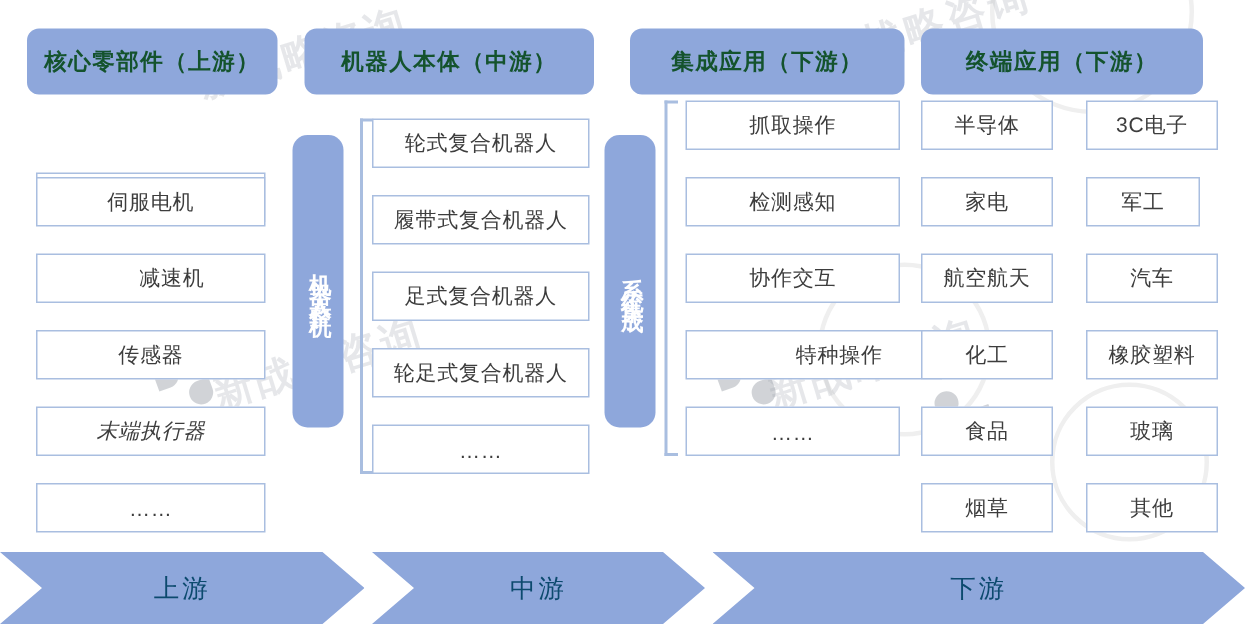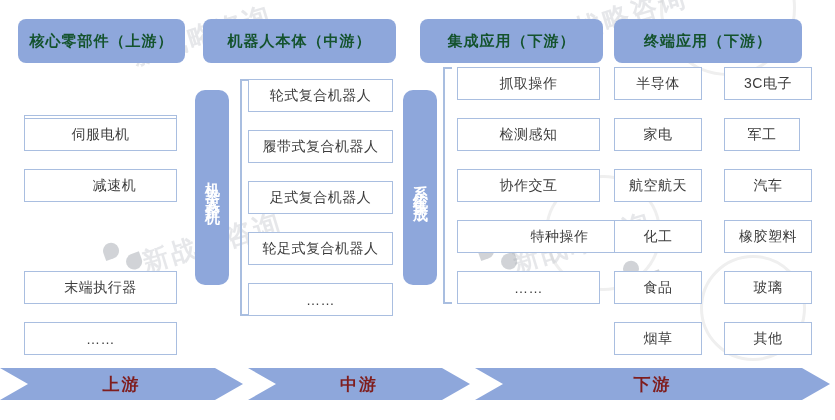--- a/index.html
+++ b/index.html
@@ -72,25 +72,25 @@
     border-top: 2px solid #a9bee0;
     border-bottom: 2px solid #a9bee0;
     box-sizing: border-box;
     z-index: 2;
   }
 
   
   .chev {
     position: absolute;
     top: 368px;
-    height: 32px;
+    height: 48px;
     background: #8ea7db;
-    color: #7f1d1d;
+    color: #0c4a6e;
     font-size: 17px;
-    font-weight: bold;
+    font-weight: normal;
     letter-spacing: 2px;
     display: flex;
     align-items: center;
     justify-content: center;
     clip-path: polygon(0 0, calc(100% - 28px) 0, 100% 50%, calc(100% - 28px) 100%, 0 100%, 28px 50%);
     z-index: 3;
   }
 
   
   .wm-text {
@@ -147,21 +147,22 @@
   <div class="wm-swoosh" style="left:625px; top:258px;"></div>
 
   <div class="header-pill" style="left:18px; top:19px; width:167px;">核心零部件（上游）</div>
   <div class="header-pill" style="left:203px; top:19px; width:193px;">机器人本体（中游）</div>
   <div class="header-pill" style="left:614px; top:19px; width:188px;">终端应用（下游）</div>
   <div class="header-pill" style="left:420px; top:19px; width:183px;">集成应用（下游）</div>
 
   <div class="wbox" style="left:24px; top:67px;  width:153px;margin-top:48px;">控制器</div>
   <div class="wbox" style="left:24px; top:118px; width:153px;">伺服电机</div>
   <div class="wbox" style="left:24px; top:169px; width:153px;padding-left:28px;">减速机</div>
-  <div class="wbox" style="left:24px; top:271px; width:153px;">末端执行器</div>
+  <div class="wbox" style="left:24px; top:220px; width:153px;">传感器</div>
+  <div class="wbox" style="left:24px; top:271px; width:153px;font-style:italic;">末端执行器</div>
   <div class="wbox" style="left:24px; top:322px; width:153px;">……</div>
 
   <div class="vbar" style="left:195px;">机器人整机</div>
   <div class="bracket" style="left:240px; top:79px; height:237px;"></div>
   <div class="wbox" style="left:248px; top:79px;  width:145px;">轮式复合机器人</div>
   <div class="wbox" style="left:248px; top:130px; width:145px;">履带式复合机器人</div>
   <div class="wbox" style="left:248px; top:181px; width:145px;">足式复合机器人</div>
   <div class="wbox" style="left:248px; top:232px; width:145px;">轮足式复合机器人</div>
   <div class="wbox" style="left:248px; top:283px; width:145px;">……</div>
 

